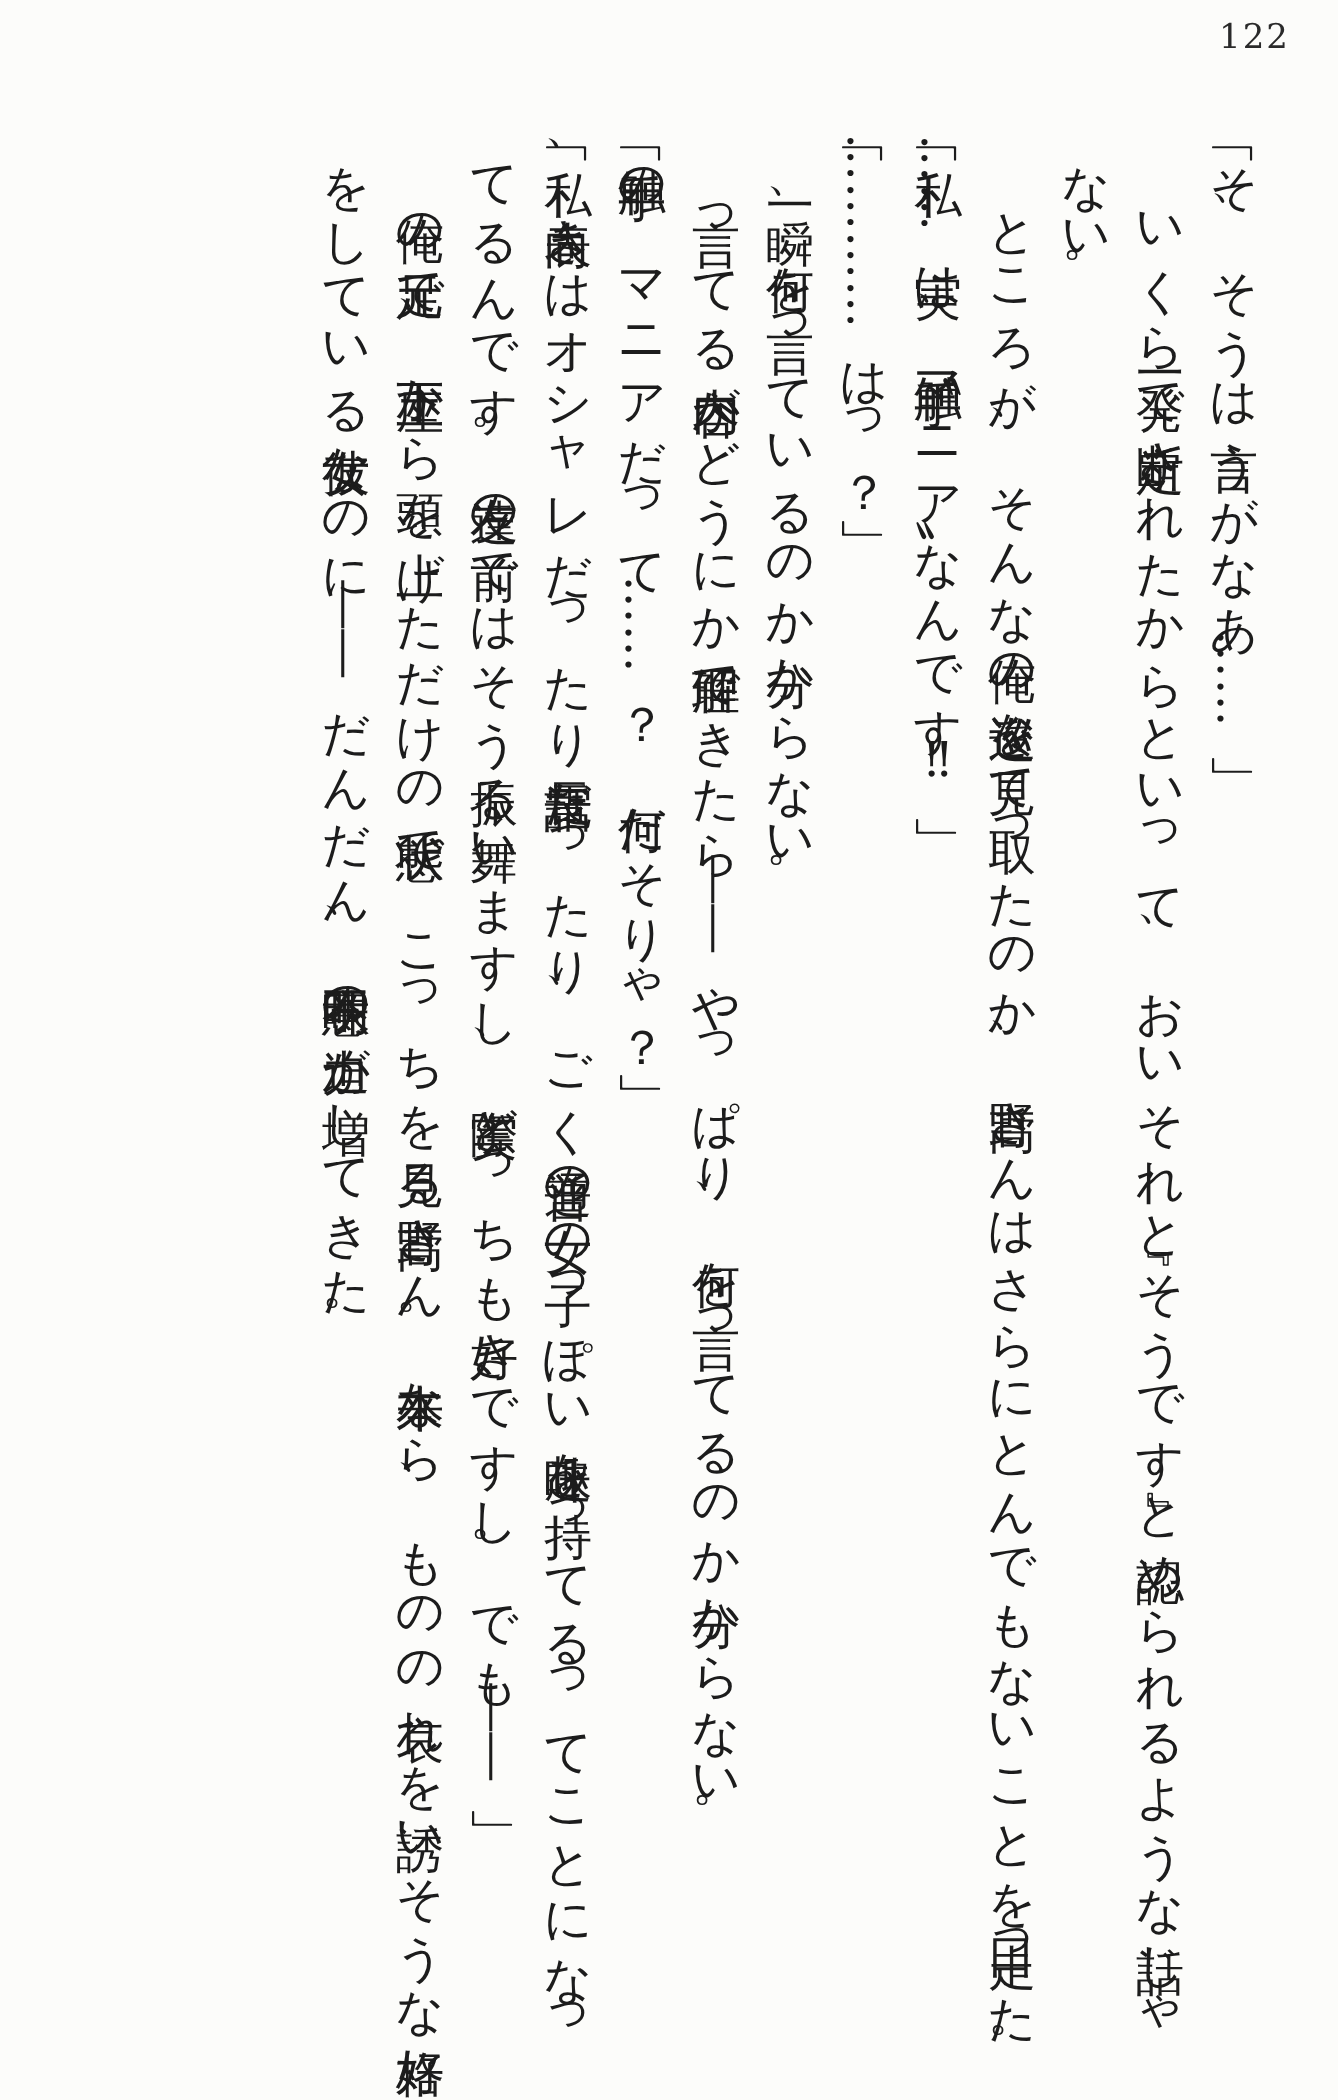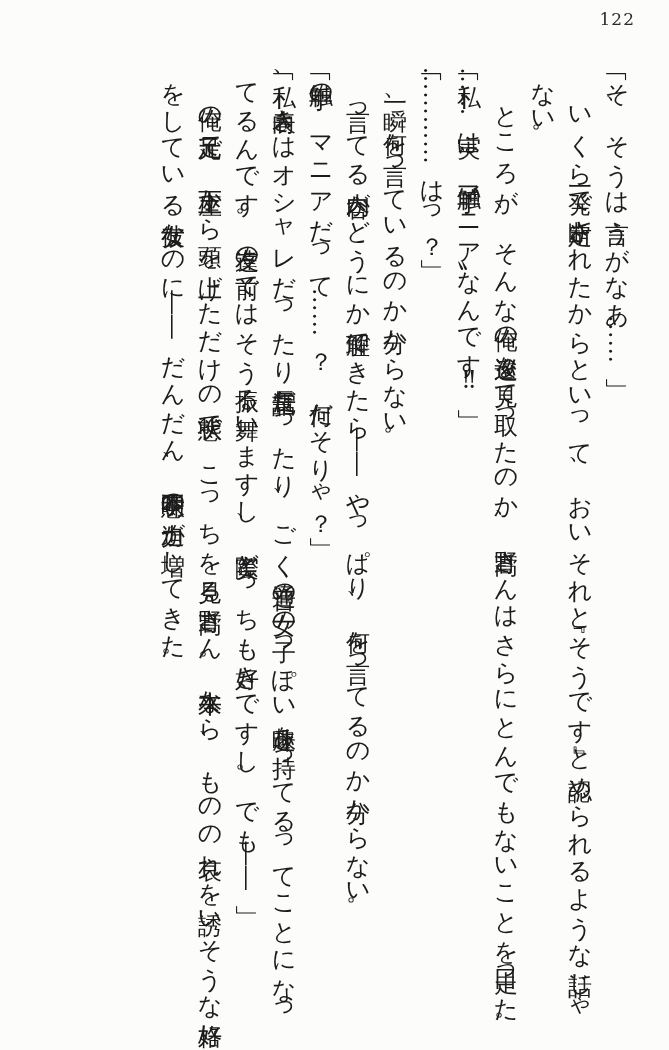--- a/index.html
+++ b/index.html
@@ -15,21 +15,21 @@
     font-family: "DejaVu Serif", "Liberation Serif", serif;
   }
   .page {
     position: absolute;
     inset: 0;
     background: #fcfcfa;
   }
   .page-number {
     position: absolute;
     top: 9px;
-    right: 34px;
+    right: 24px;
     font-size: 17px;
     letter-spacing: 1px;
     color: #2a2a2a;
   }
   .text-block {
     position: absolute;
     top: 66px;
     right: 34px;
     height: 968px;
     width: 604px;

